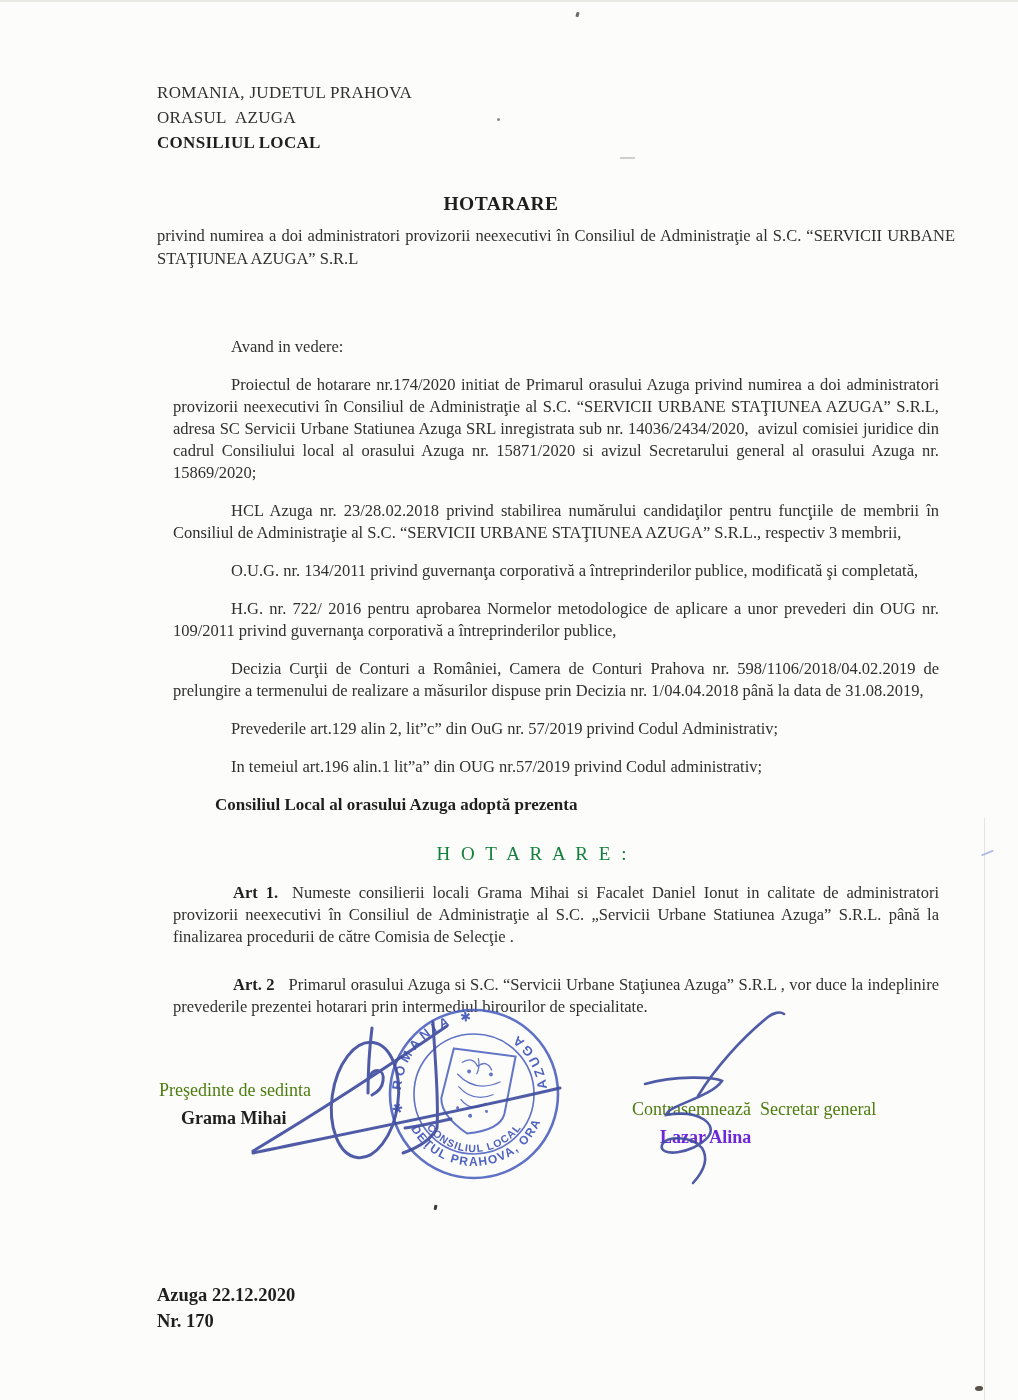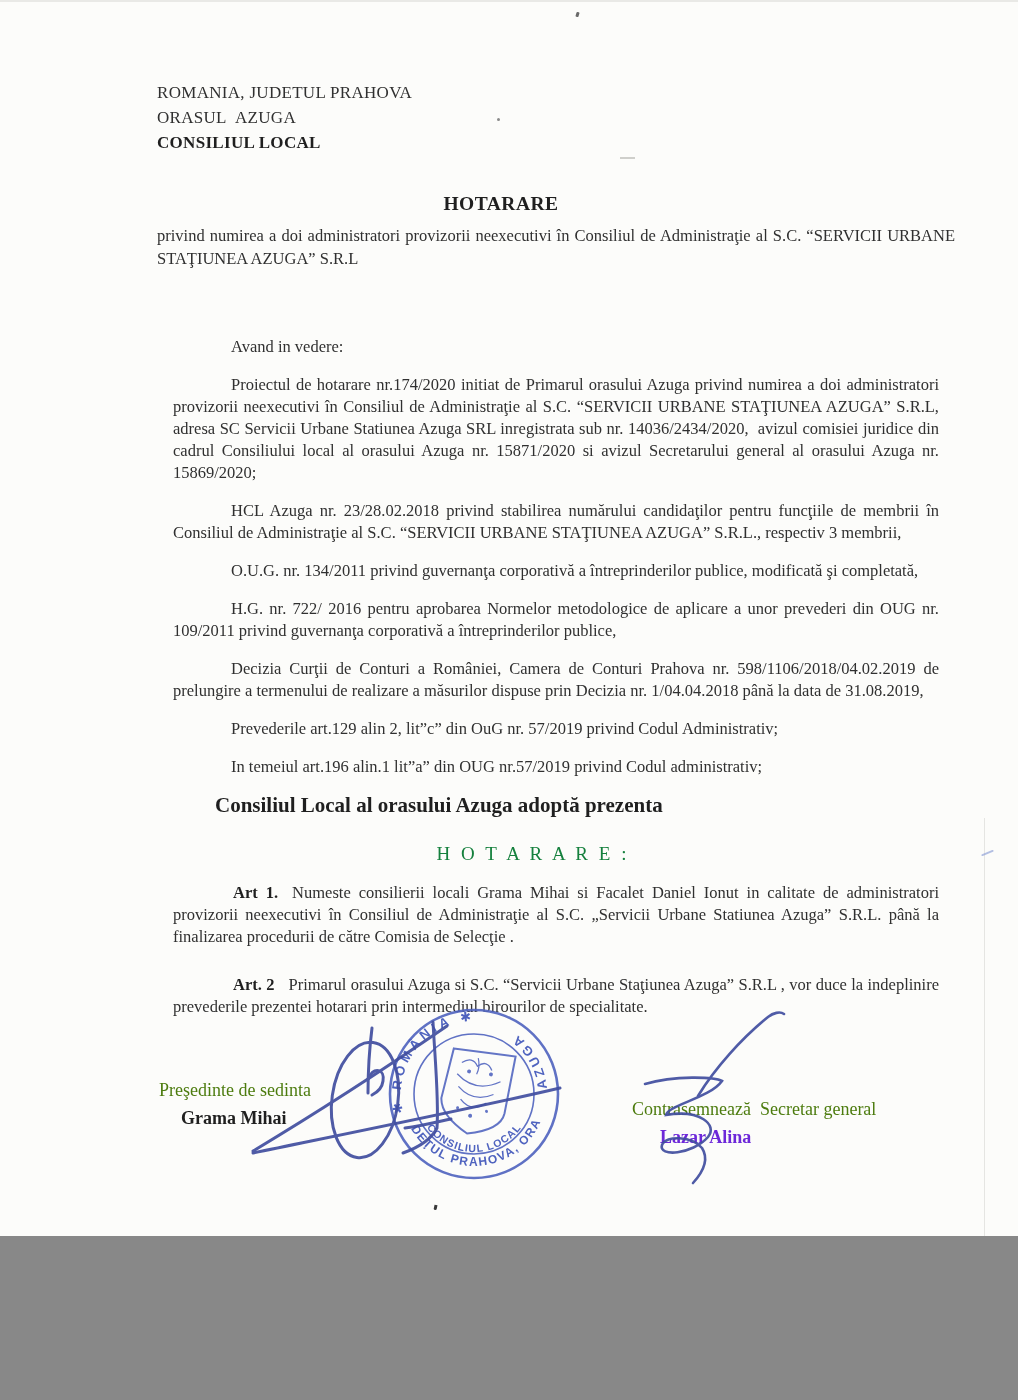--- a/index.html
+++ b/index.html
@@ -1,38 +1,38 @@
 <!DOCTYPE html>
 <html><head>
 <meta charset="utf-8">
 <style>
   html,body{margin:0;padding:0;background:#888;}
   .page{
     position:relative;
-    width:1018px;height:1236px;
+    width:1018px;height:1400px;
     margin:0 auto;
     background:#fcfcfa;
     font-family:"Liberation Serif","DejaVu Serif",serif;
     color:#303030;
     overflow:hidden;
     box-sizing:border-box;
     padding:80px 63px 0 157px;
   }
   .page::before{content:"";position:absolute;left:0;top:0;right:0;height:2px;background:#e9e9e6;}
   .letterhead{font-size:17px;line-height:25px;letter-spacing:.3px;}
   .b{font-weight:bold;color:#1f1f1f;}
   .title{font-size:19.5px;line-height:24px;font-weight:bold;color:#1f1f1f;
          text-align:center;margin:37px 110px 0 0;letter-spacing:.5px;}
   .subtitle{font-size:16.5px;line-height:23px;margin:8px 0 0 0;text-align:justify;}
   p{margin:16px;font-size:16.5px;line-height:22px;}
   .ind{text-indent:58px;}
   .just{text-align:justify;}
   .gap-top{margin-top:66px;}
   .temei{margin-top:14px;}
-  .adopt{margin-top:16px;text-indent:42px;font-size:21px;}
+  .adopt{margin-top:16px;text-indent:42px;font-size:17px;}
   .decision{font-size:19px;line-height:24px;font-weight:normal;color:#15803d;
             text-align:center;margin:26px 46px 16px 0;letter-spacing:3px;}
   .artp{margin-top:16px;text-indent:60px;}
   .artp b{margin-right:14px;color:#1f1f1f;}
   .art2{margin-top:26px;}
   .sigrow{position:relative;margin-top:58px;height:120px;}
   .sig-left{position:absolute;left:2px;top:0;}
   .sig-right{position:absolute;left:455px;top:19px;margin-left:20px;}
   .role{font-size:18px;line-height:28px;font-weight:normal;color:#4d7c0f;}
   .name{font-size:18px;line-height:28px;font-weight:bold;color:#1f1f1f;padding-left:22px;}

